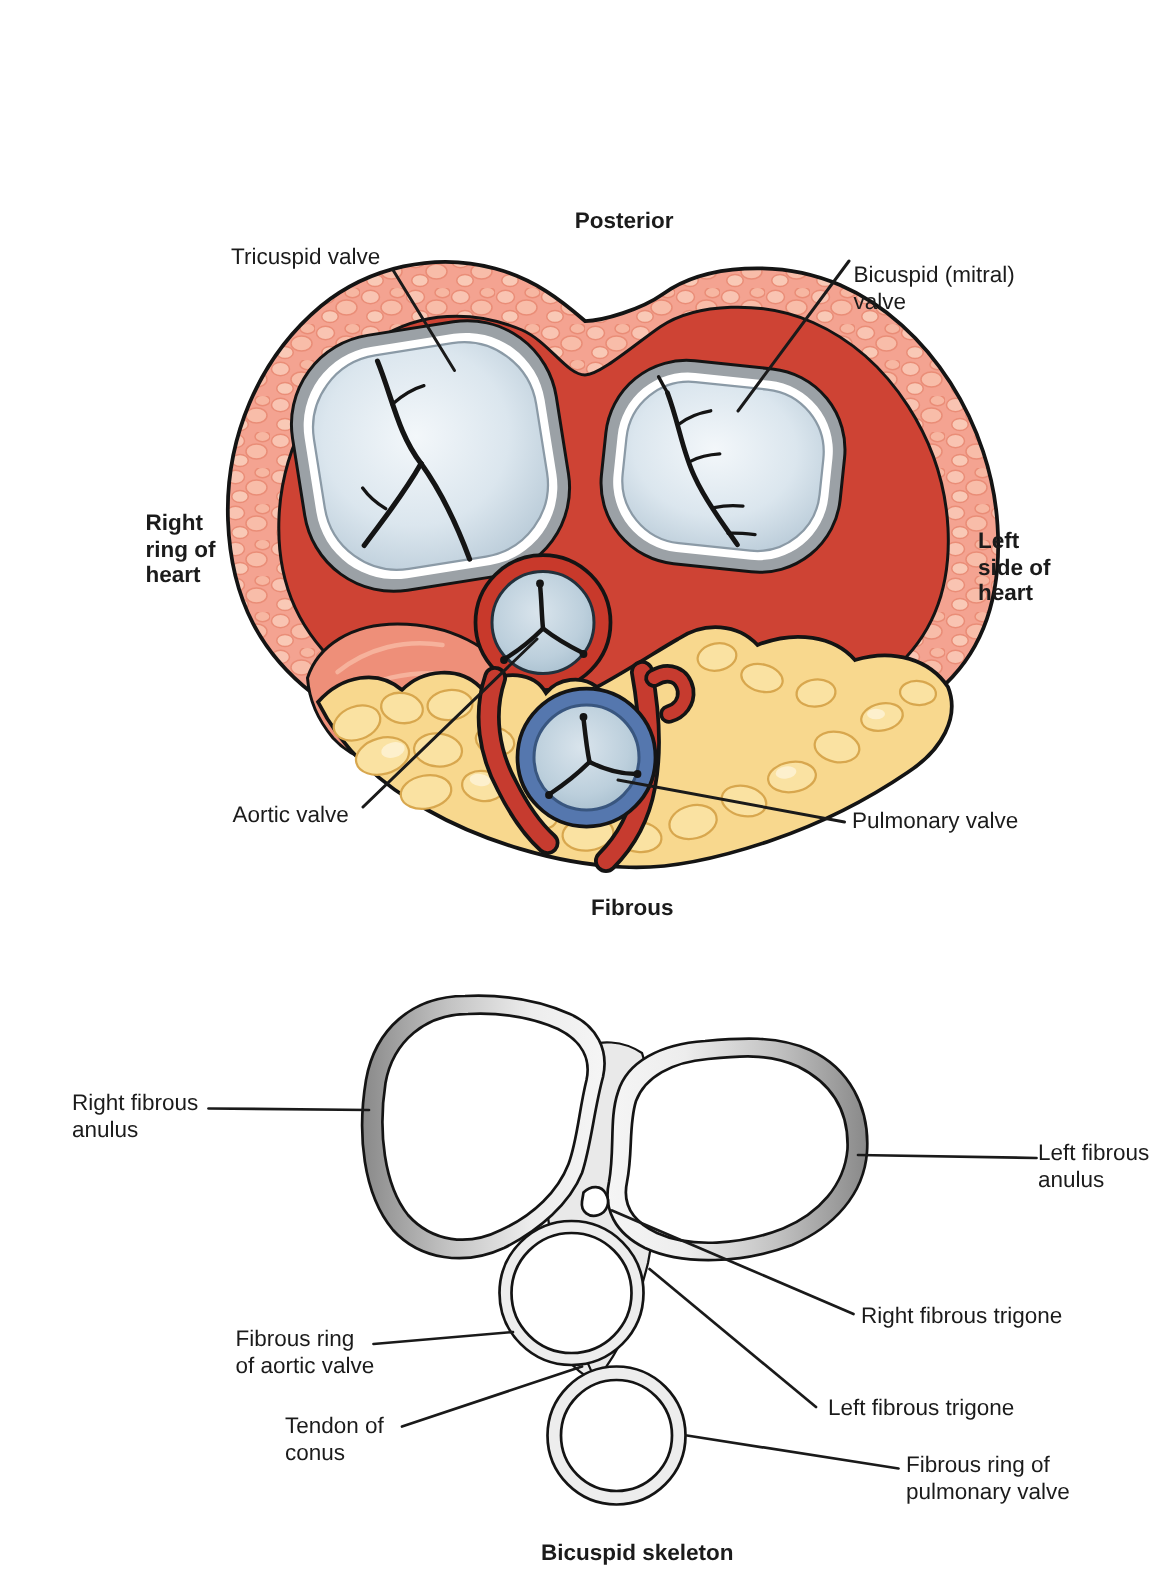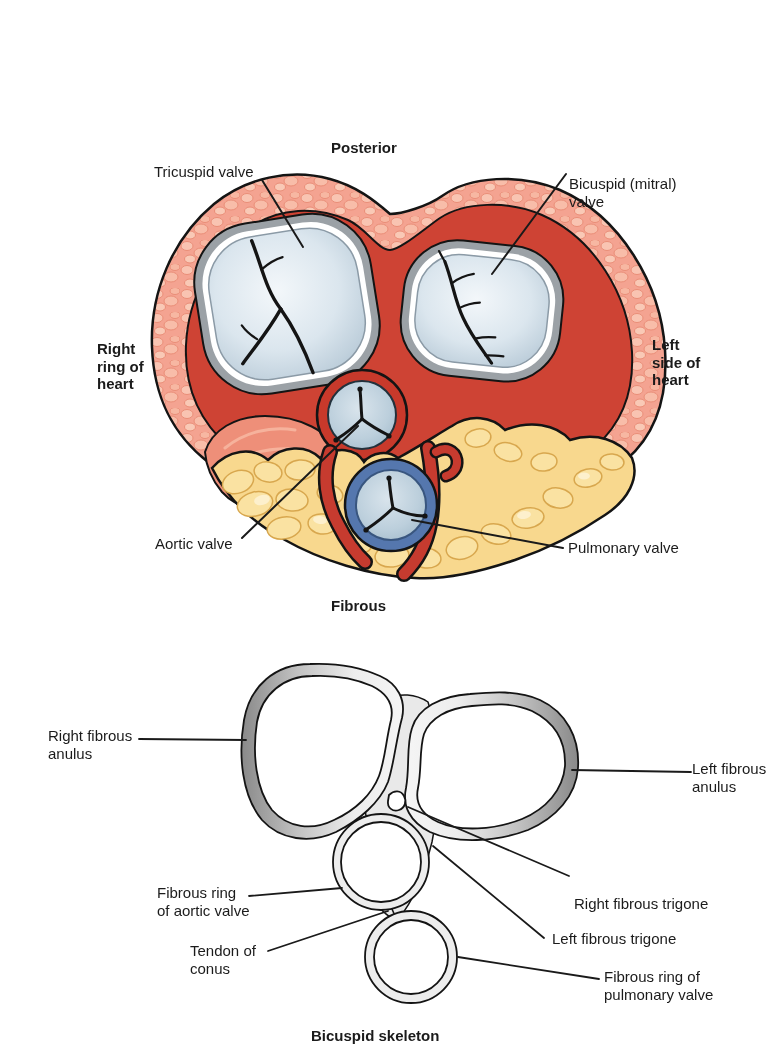--- a/index.html
+++ b/index.html
@@ -5,21 +5,21 @@
   html,body{margin:0;padding:0}
   body{
     width:768px;height:1054px;position:relative;background:#ffffff;
     font-family:"Liberation Sans",sans-serif;overflow:hidden;
   }
   .lbl{
     position:absolute;font-size:15px;line-height:1.17;color:#1b1b1b;
     white-space:pre-line;
   }
   .lbl.b{font-weight:bold}
-  .lbl.c{text-align:left}
+  .lbl.c{text-align:right}
   svg.art{position:absolute;left:0;top:0;display:block}
 </style>
 </head>
 <body>
 
 <svg class="art" width="768" height="1054" viewBox="0 0 768 1054">
   <defs>
     <pattern id="cobble" width="30" height="24" patternUnits="userSpaceOnUse">
       <rect width="30" height="24" fill="#f4a391"></rect>
       <ellipse cx="7" cy="6" rx="6" ry="4.5" fill="#f9c4b2" stroke="#ea8d77" stroke-width="1"></ellipse>
@@ -244,37 +244,37 @@
 
 <div class="lbl" style="left:154px;top:163px">Tricuspid valve</div>
 
 <div class="lbl" style="left:569px;top:175px">Bicuspid (mitral)
 valve</div>
 
 <div class="lbl b" style="left:97px;top:340px">Right
 ring of
 heart</div>
 
-<div class="lbl b" style="left:652px;top:336px">Left
+<div class="lbl b" style="left:652px;top:352px">Left
 side of
 heart</div>
 
 <div class="lbl" style="left:155px;top:535px">Aortic valve</div>
 
 <div class="lbl" style="left:568px;top:539px">Pulmonary valve</div>
 
 <div class="lbl b c" style="left:331px;top:597px;width:118px">Fibrous</div>
 
 <div class="lbl" style="left:48px;top:727px">Right fibrous
 anulus</div>
 
 <div class="lbl" style="left:692px;top:760px">Left fibrous
 anulus</div>
 
-<div class="lbl" style="left:574px;top:895px">Right fibrous trigone</div>
+<div class="lbl" style="left:574px;top:869px">Right fibrous trigone</div>
 
 <div class="lbl" style="left:552px;top:930px">Left fibrous trigone</div>
 
 <div class="lbl" style="left:157px;top:884px">Fibrous ring
 of aortic valve</div>
 
 <div class="lbl" style="left:190px;top:942px">Tendon of
 conus</div>
 
 <div class="lbl" style="left:604px;top:968px">Fibrous ring of

